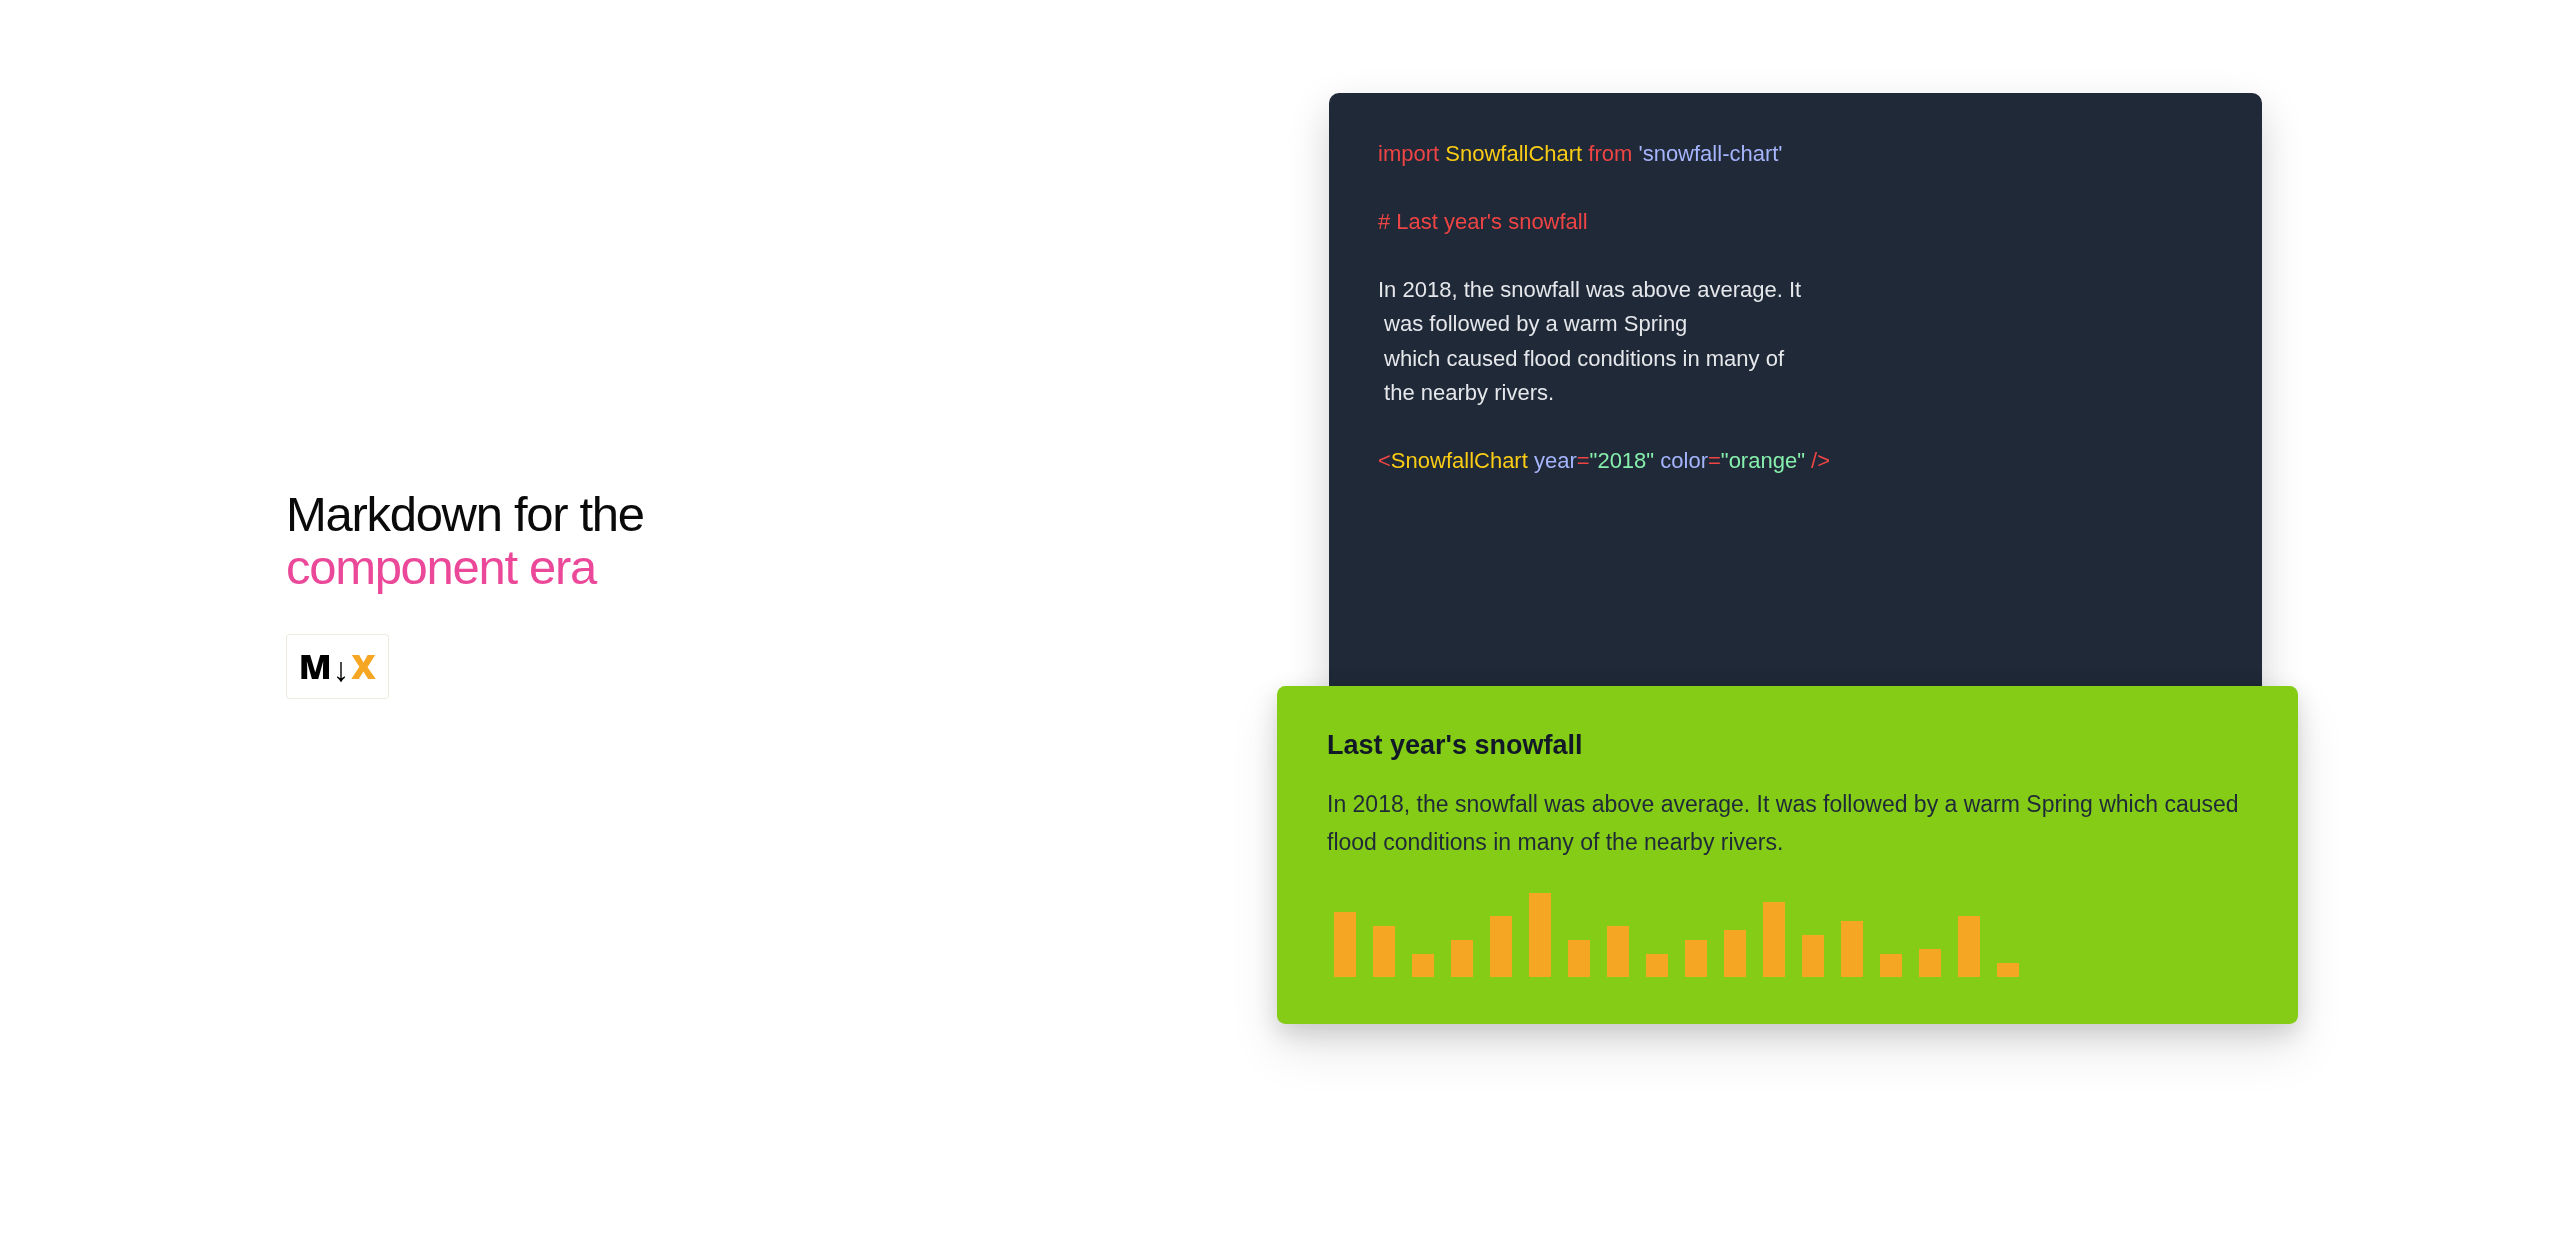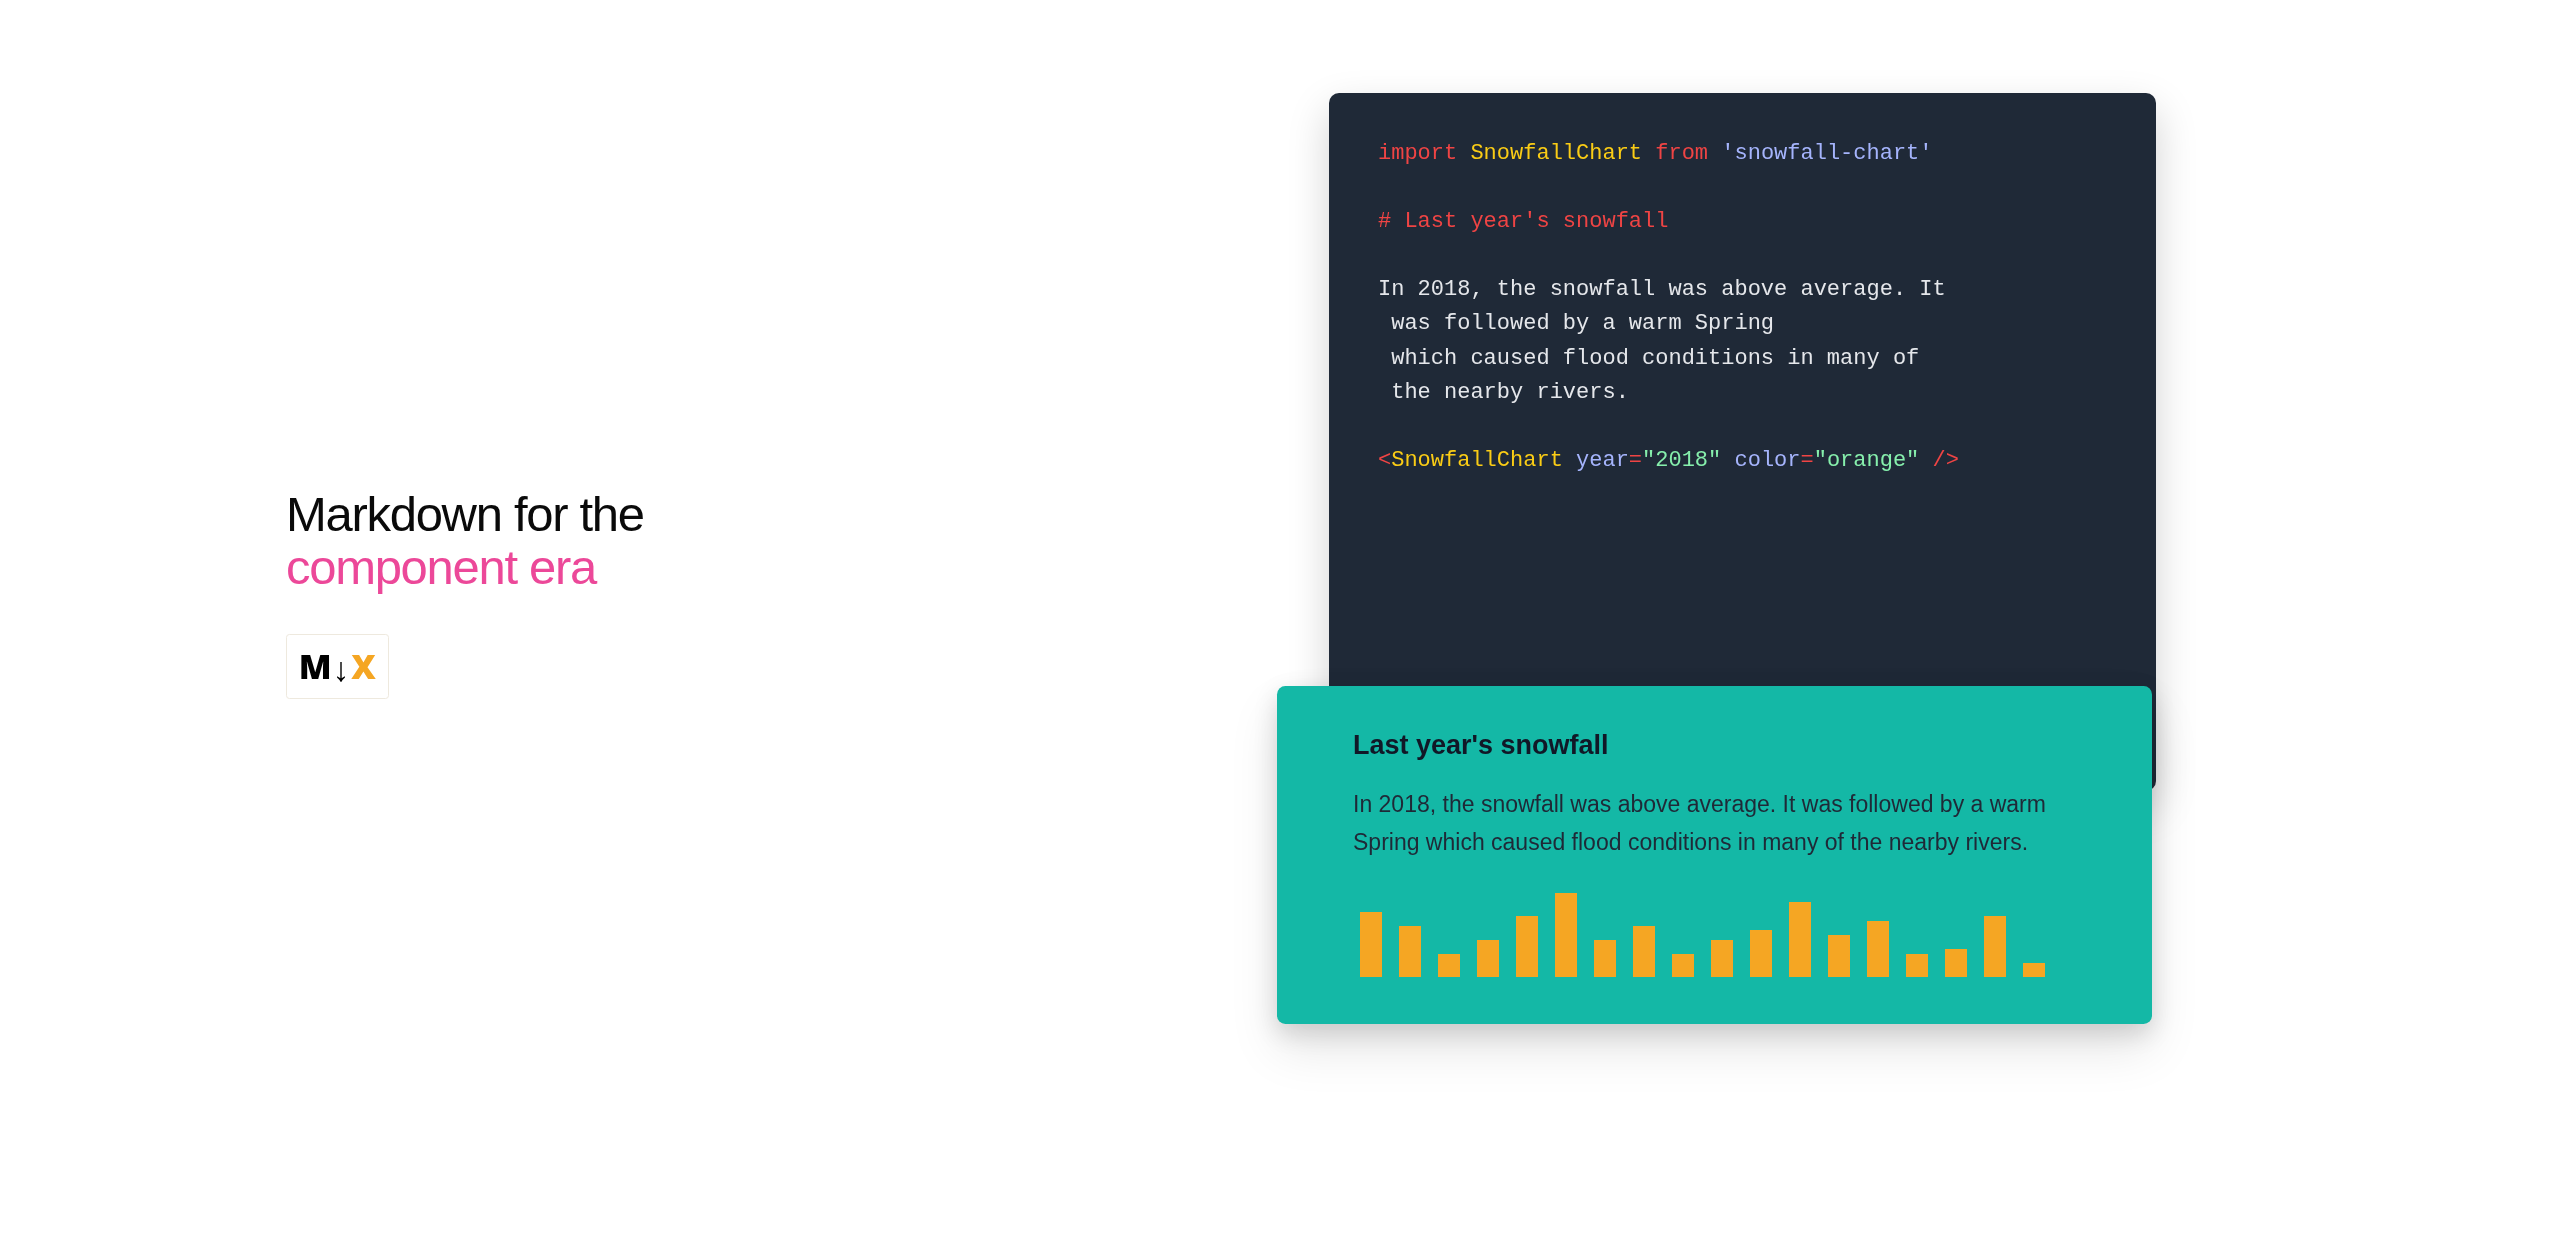--- a/index.html
+++ b/index.html
@@ -44,47 +44,47 @@
     }
     .logo .m { font-size: 34px; font-weight: 900; color: #000; letter-spacing: -0.8px; }
     .logo .arrow { font-size: 34px; font-weight: 900; color: #000; transform: translateY(1.7px); }
     .logo .x { font-size: 34px; font-weight: 900; color: #f5a623; }
 
     
     .code-card {
       position: absolute;
       left: 1329px;
       top: 93px;
-      width: 827px;
+      width: 933px;
       height: 698px;
       background: #1f2937;
       border-radius: 10px;
       padding: 44px 49px;
-      font-family: Liberation Mono, monospace;
+      font-family: Liberation Sans, sans-serif;
       font-size: 22px;
       line-height: 1.55;
       color: #d1d5db;
       box-shadow: 0 17px 42px rgba(0,0,0,0.18);
     }
     .tok-red    { color: #ef4444; }
     .tok-yellow { color: #facc15; }
     .tok-purple { color: #a5b4fc; }
     .tok-string { color: #86efac; }
     .tok-text   { color: #e5e7eb; }
     .code-card pre { white-space: pre; font-family: inherit; }
 
     
     .render-card {
       position: absolute;
       left: 1277px;
       top: 686px;
-      width: 875px;
-      background: #14b8a6;
+      width: 1021px;
+      background: #84cc16;
       border-radius: 8.4px;
-      padding: 44px 50px 47px 76px;
+      padding: 44px 50px 47px 50px;
       box-shadow: 0 8.4px 25px rgba(0,0,0,0.14), 0 25px 50px rgba(0,0,0,0.10);
     }
     .render-card h3 {
       font-size: 27px;
       font-weight: 800;
       color: #111827;
       margin-bottom: 25px;
     }
     .render-card p {
       font-size: 23px;

